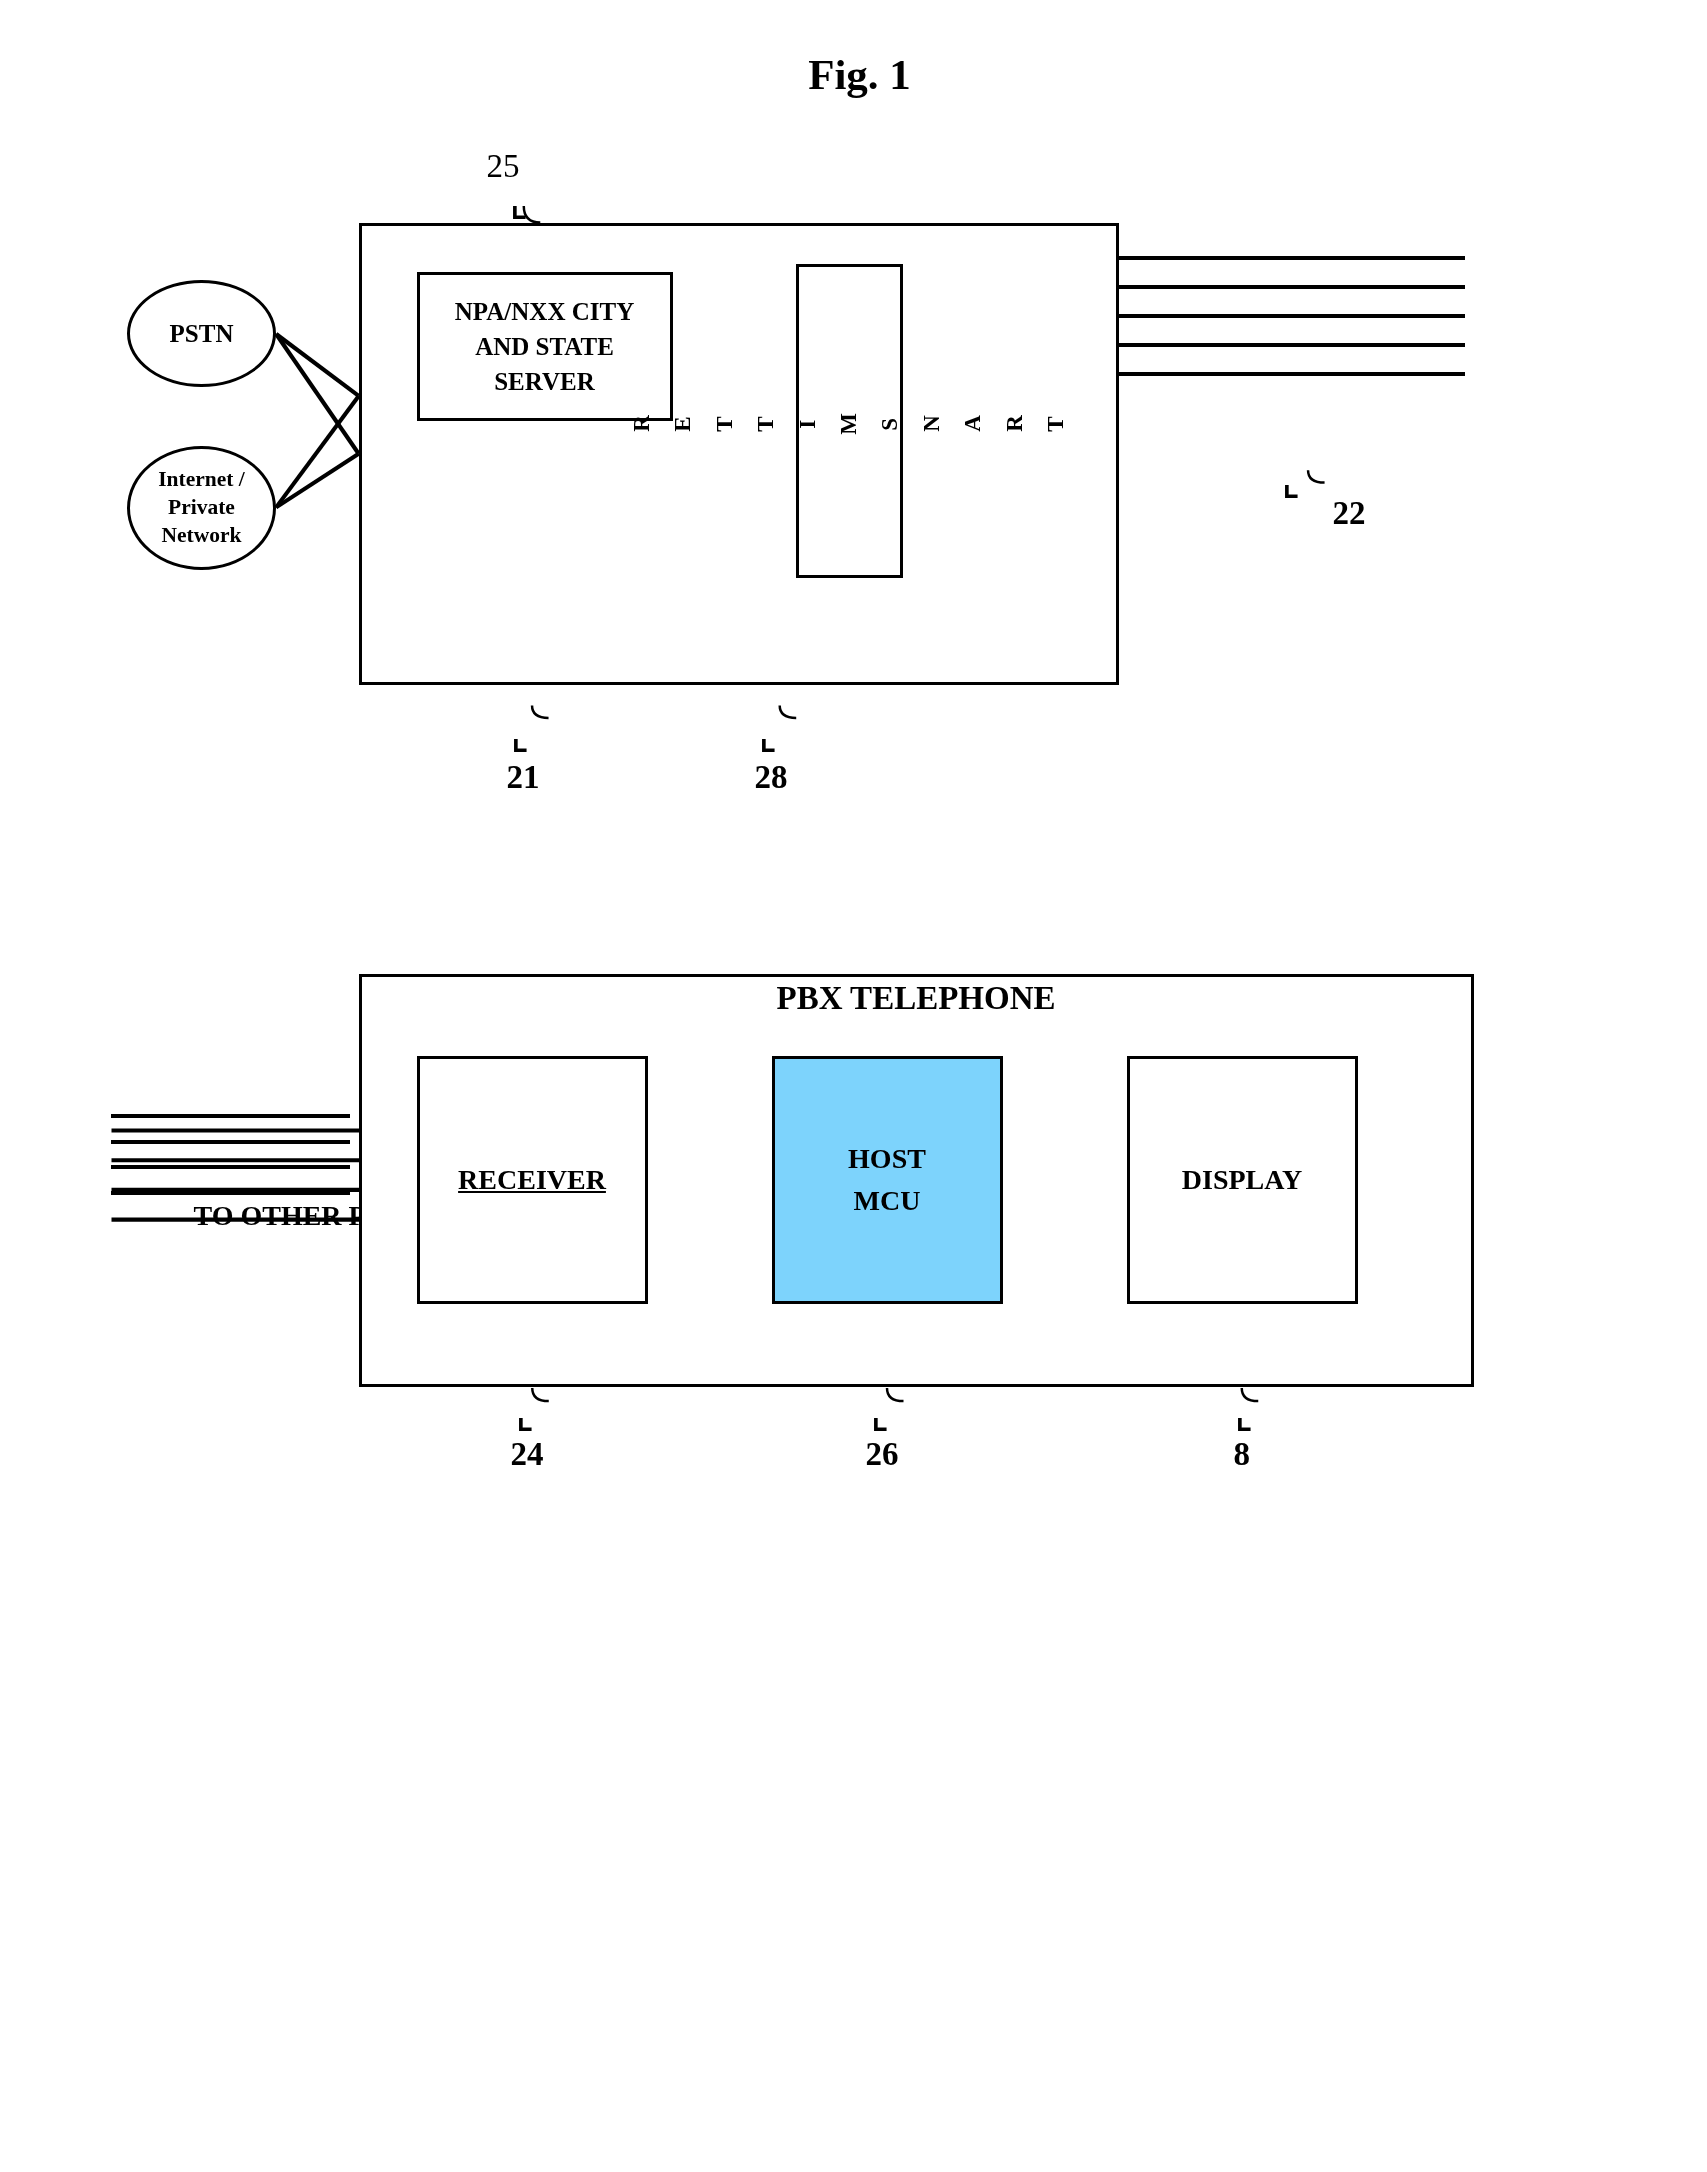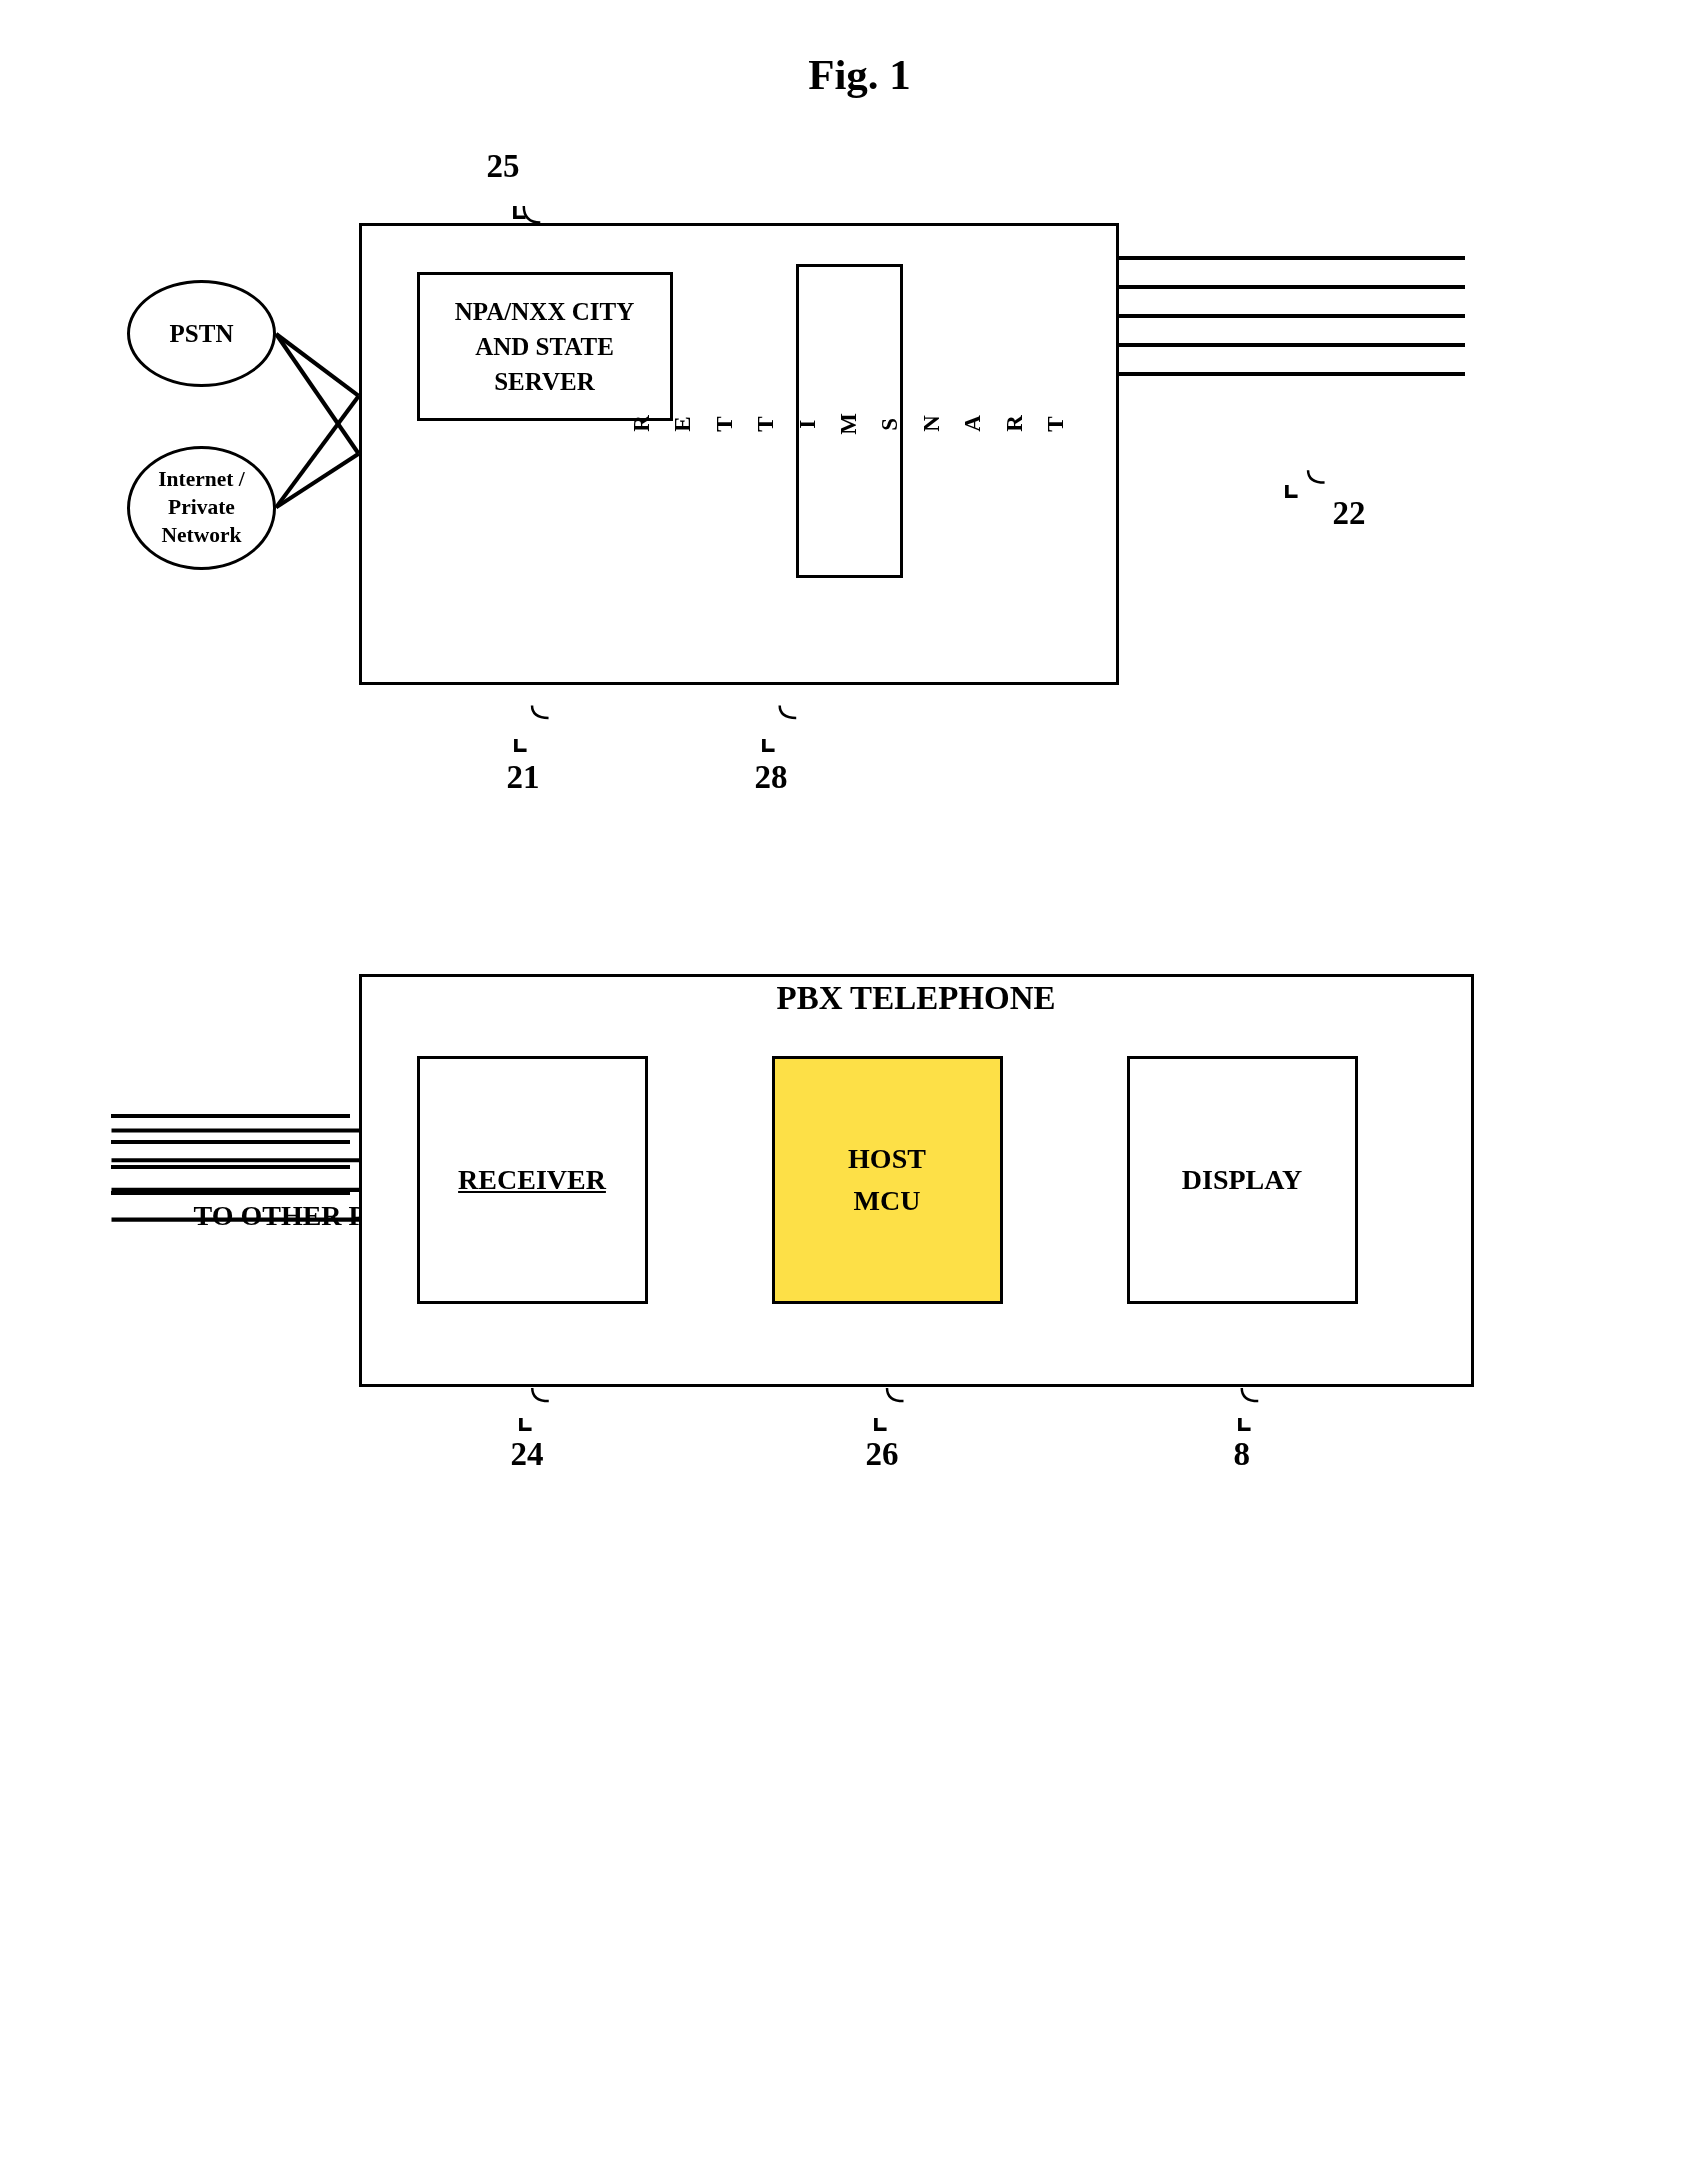--- a/index.html
+++ b/index.html
@@ -212,21 +212,21 @@
     }
 
     
     .host-mcu-box {
       position: absolute;
       left: 661px;
       top: 107px;
       width: 231px;
       height: 248px;
       border: 3.3px solid #000;
-      background: #fde047;
+      background: #7dd3fc;
       display: flex;
       align-items: center;
       justify-content: center;
       font-size: 28px;
       font-weight: bold;
       text-align: center;
       line-height: 1.5;
     }
 
     
@@ -332,21 +332,21 @@
 
 
   <div class="wire-bus">
     <div class="wire-line"></div>
     <div class="wire-line"></div>
     <div class="wire-line"></div>
     <div class="wire-line"></div>
     <div class="wire-line"></div>
   </div>
 
-  <div style="position:absolute;left:376px;top:8.3px;font-size:33px;font-weight:bold;">25</div>
+  <div style="position:absolute;left:376px;top:8.3px;font-size:33px;font-weight:normal;">25</div>
   <div style="position:absolute;left:400px;top:43px;font-size:36px;font-weight:bold;color:#000;">⌞</div>
 
   <div style="position:absolute;left:1222px;top:355px;font-size:33px;font-weight:bold;">22</div>
   <div style="position:absolute;left:1172px;top:322px;font-size:36px;font-weight:bold;">⌞</div>
 
   <div style="position:absolute;left:396px;top:619px;font-size:33px;font-weight:bold;">21</div>
   <div style="position:absolute;left:401px;top:576px;font-size:36px;font-weight:bold;">⌞</div>
 
   <div style="position:absolute;left:644px;top:619px;font-size:33px;font-weight:bold;">28</div>
   <div style="position:absolute;left:649px;top:576px;font-size:36px;font-weight:bold;">⌞</div>

